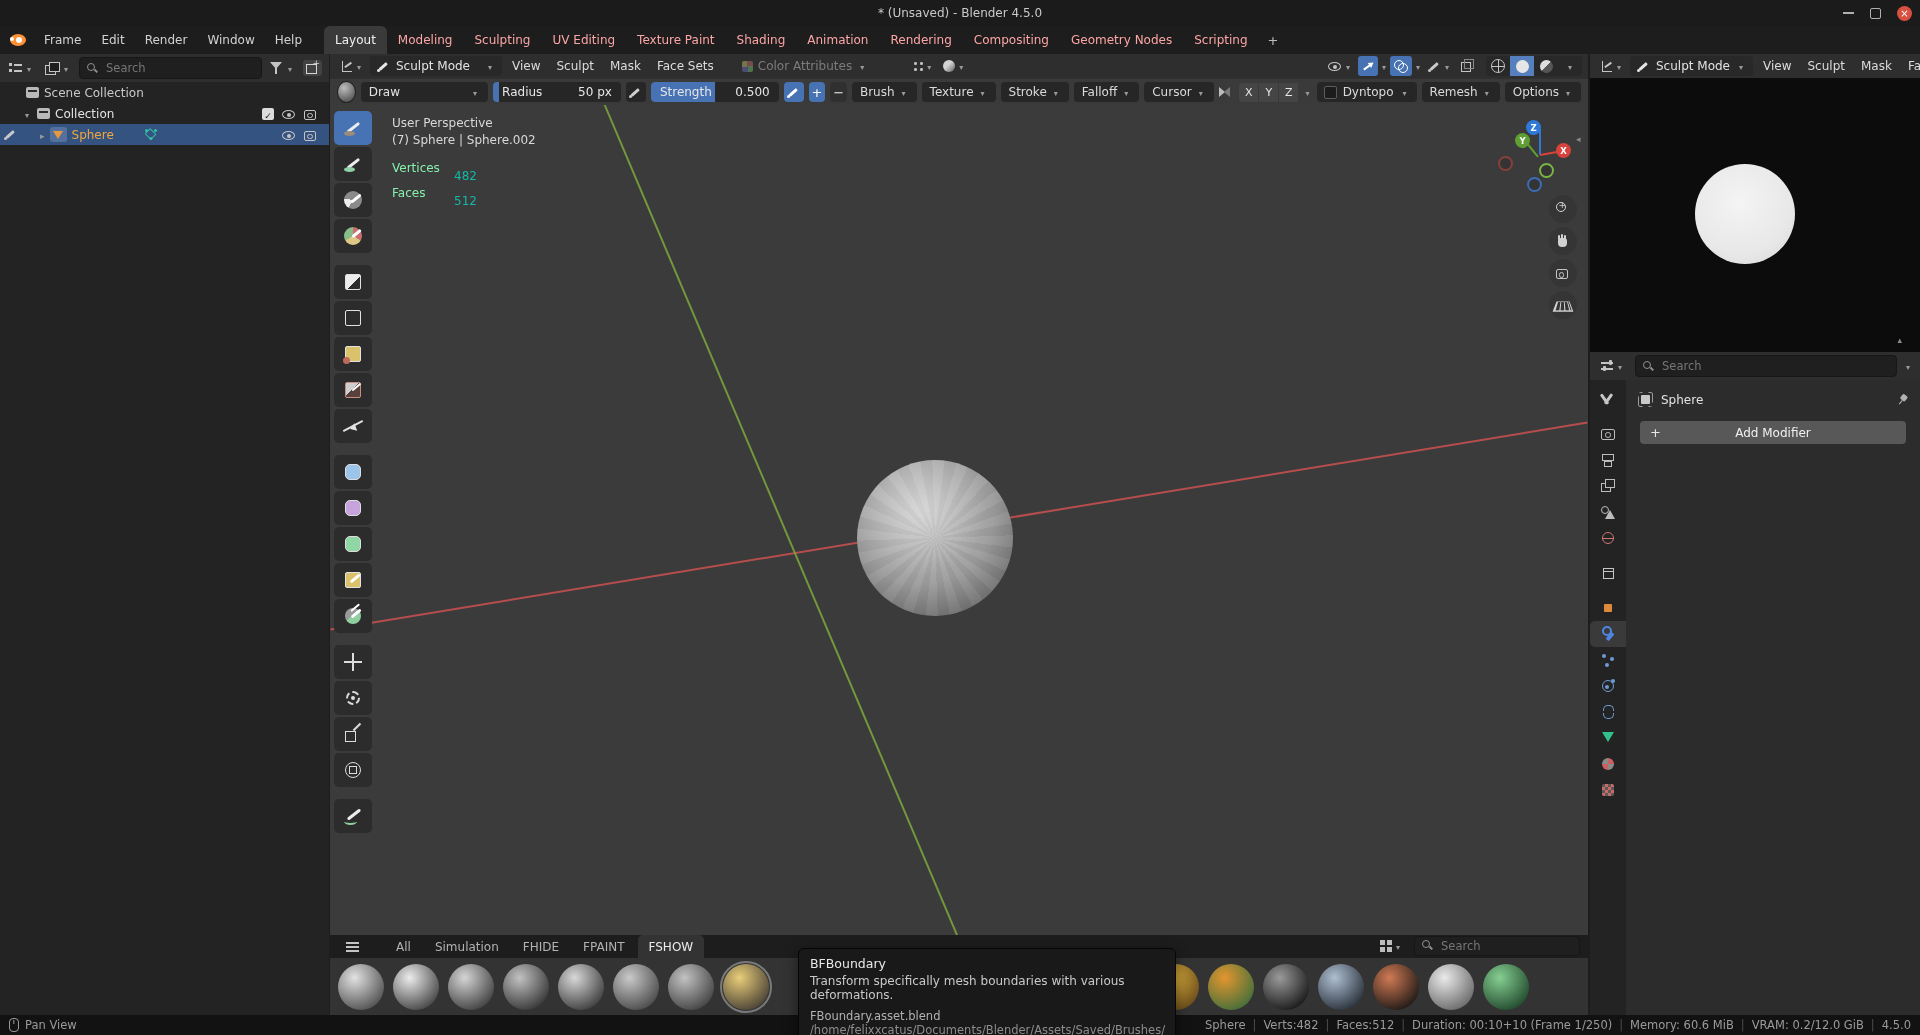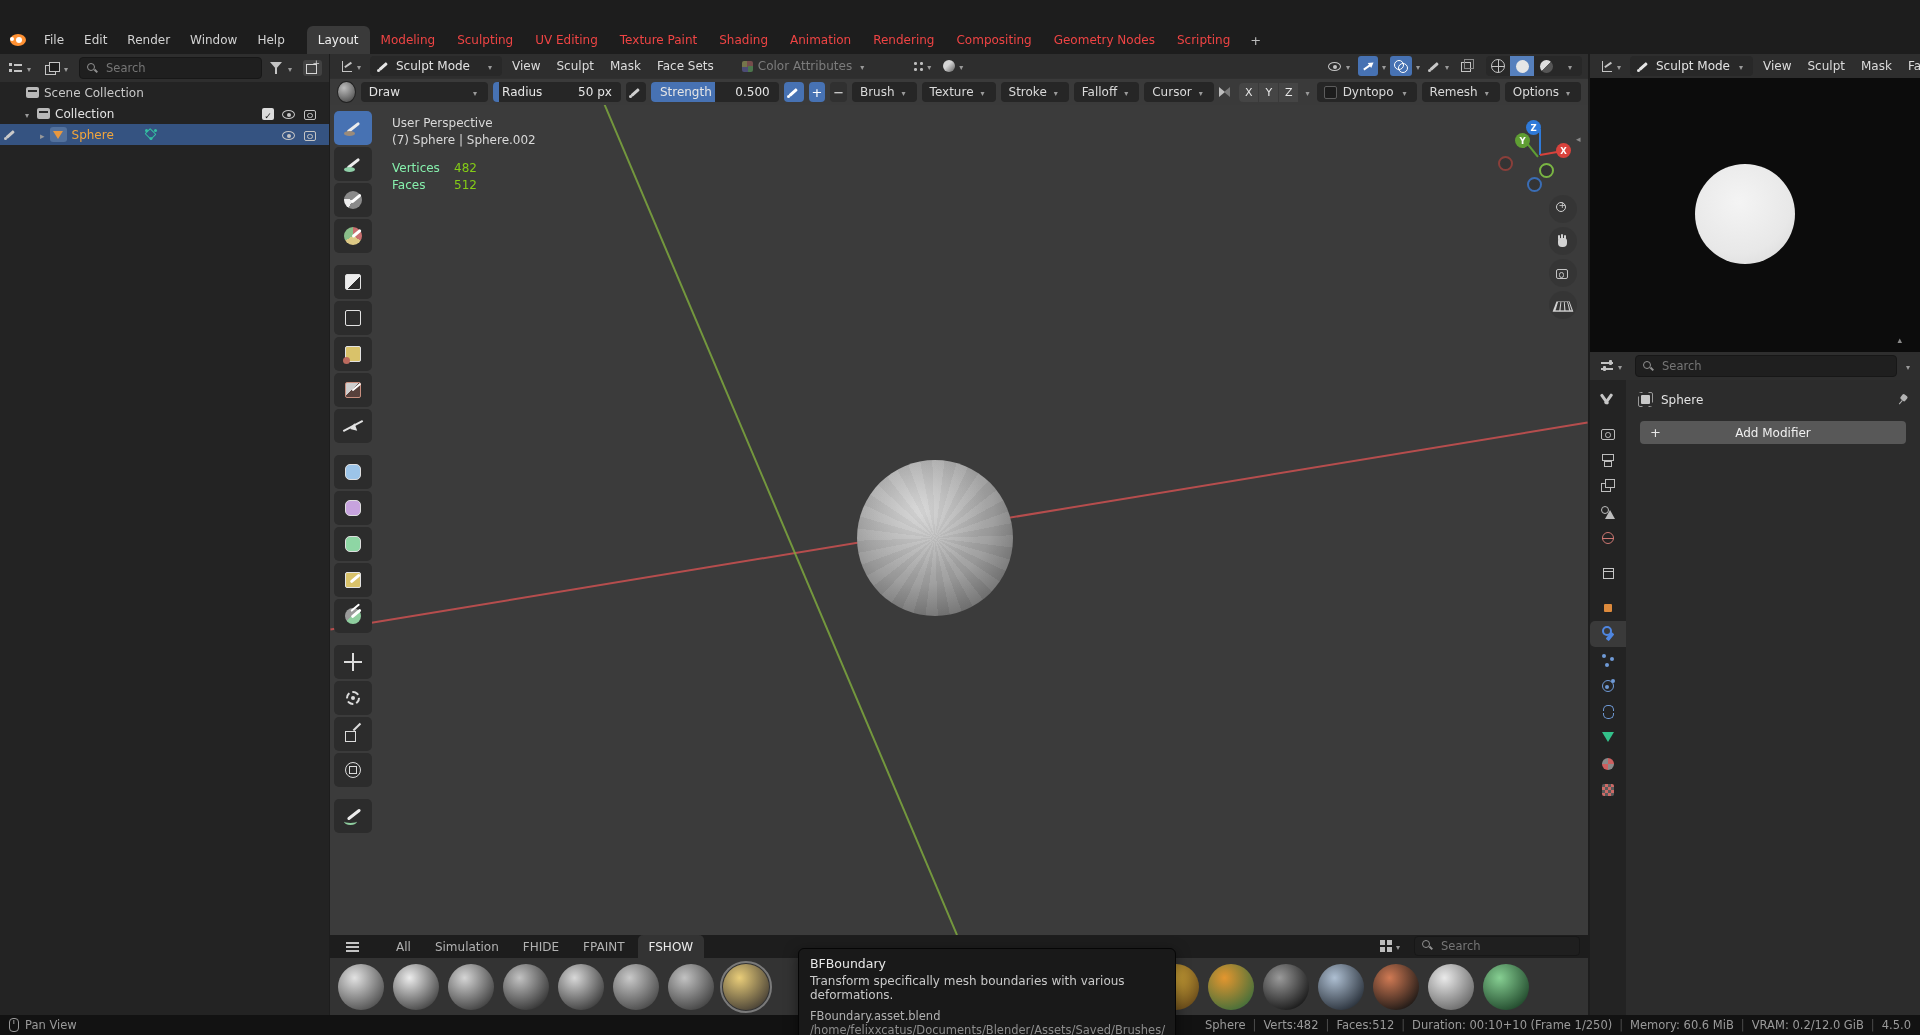--- a/index.html
+++ b/index.html
@@ -93,21 +93,21 @@
   .wc-max{width:9px;height:9px;border:1.4px solid #b0b0b0;border-radius:2px;}
   .wc-close{width:15px;height:15px;border-radius:50%;background:#d8503f;color:#fff;font-size:10px;line-height:15px;text-align:center;}
 
   
   .menubar{position:absolute;left:0;top:26px;width:100%;height:28px;background:#1d1d1d;display:flex;align-items:stretch;padding-left:8px;box-sizing:border-box;}
   .blender-logo{width:20px;height:13px;align-self:center;position:relative;margin-right:6px;}
   .blender-logo::before{content:"";position:absolute;left:2px;top:0;width:16px;height:12px;background:#ff9133;border-radius:50%;}
   .blender-logo::after{content:"";position:absolute;left:8px;top:3px;width:6px;height:6px;background:#fff;border-radius:50%;box-shadow:-7px -1px 0 -1px #fff;}
   .menu-item{display:flex;align-items:center;padding:0 10px;color:#d2d2d2;}
   .ws-tabs{display:flex;align-items:stretch;margin-left:12px;}
-  .ws-tab{display:flex;align-items:center;padding:0 11px;color:#ef4444;border-radius:6px 6px 0 0;}
+  .ws-tab{display:flex;align-items:center;padding:0 11px;color:#fca5a5;border-radius:6px 6px 0 0;}
   .ws-tab.active{background:#3a3a3a;color:#efefef;}
   .add-ws{display:flex;align-items:center;padding:0 9px;color:#bdbdbd;font-size:13px;}
   .topbar-right{position:absolute;right:5px;top:29px;display:flex;gap:8px;align-items:center;height:22px;}
   .id-chip{display:flex;align-items:center;gap:4px;background:#2a2a2a;border-radius:4px;height:22px;padding:0 6px;}
   .id-field{display:flex;align-items:center;gap:6px;background:#2a2a2a;border-radius:4px;height:22px;padding:0 7px;color:#e3e3e3;}
   .i-sceneicon{width:13px;height:12px;position:relative;}
   .i-sceneicon::before{content:"";position:absolute;left:0;bottom:0;border-left:5px solid transparent;border-right:5px solid transparent;border-bottom:9px solid #c4c4c4;}
   .i-sceneicon::after{content:"";position:absolute;right:0;top:0;width:5px;height:5px;border-radius:50%;border:1.2px solid #c4c4c4;}
   .i-imgstack{width:14px;height:12px;position:relative;}
   .i-imgstack::before{content:"";position:absolute;left:0;top:3px;width:9px;height:8px;border:1.2px solid #c4c4c4;}
@@ -170,21 +170,21 @@
   .axis-line{position:absolute;pointer-events:none;}
   .main-sphere{position:absolute;left:527px;top:355px;width:156px;height:156px;border-radius:50%;
     background:
       radial-gradient(circle at 38% 30%, rgba(255,255,255,.28), transparent 48%),
       repeating-conic-gradient(from -20deg, rgba(255,255,255,.03) 0 9deg, rgba(0,0,0,.04) 9deg 18deg),
       radial-gradient(circle at 42% 34%, #c9c9c9, #9d9d9d 52%, #6e6e6e 80%, #616161);}
   .vp-overlay{position:absolute;left:62px;top:10px;color:#d9d9d9;line-height:17px;}
   .vp-overlay .stats{margin-top:11px;}
   .statrow{display:flex;}
   .statrow .sl{width:62px;color:#86efac;}
-  .statrow .sv{color:#84cc16;}
+  .statrow .sv{color:#14b8a6;margin-top:8px;}
 
   
   .toolbar{position:absolute;left:4px;top:6px;width:40px;display:flex;flex-direction:column;gap:2px;}
   .toolbtn{width:38px;height:34px;border-radius:5px;background:#2c2c2c;display:flex;align-items:center;justify-content:center;}
   .toolbtn.active{background:#4772b3;}
   .toolbtn.gap{margin-top:10px;}
   .tbi{width:22px;height:22px;position:relative;}
   .ic-brush::before{content:"";position:absolute;left:4px;top:9px;width:15px;height:3.4px;background:#ececec;border-radius:2px;transform:rotate(-38deg);}
   .ic-brush::after{content:"";position:absolute;left:2px;bottom:3px;width:11px;height:5px;border-radius:50%;background:var(--c2,#9b8b7a);}
   .ic-mask::before{content:"";position:absolute;inset:2px;border-radius:50%;background:conic-gradient(from 210deg,#ededed 0 70deg,#8a8a8a 0);}
@@ -300,26 +300,34 @@
   #statusbar{position:absolute;left:0;bottom:0;width:100%;height:20px;background:#121212;display:flex;align-items:center;padding:0 9px;box-sizing:border-box;color:#9a9a9a;font-size:11.5px;}
   .sb-left{display:flex;align-items:center;gap:6px;}
   .sb-right{margin-left:auto;display:flex;align-items:center;}
   .seg+.seg::before{content:"|";margin:0 7px;color:#4c4c4c;}
 </style>
 </head>
 <body>
 
 <div id="app">
 
+  <div class="titlebar">
+    <span class="title">* (Unsaved) - Blender 4.5.0</span>
+    <div class="win-controls">
+      <span class="wc-min"></span>
+      <span class="wc-max"></span>
+      <span class="wc-close">×</span>
+    </div>
+  </div>
 
   <div class="menubar">
     <span class="blender-logo"></span>
     <div class="flex">
 
-    <span class="menu-item">File</span>
+    <span class="menu-item">Frame</span>
         <span class="menu-item">Edit</span>
         <span class="menu-item">Render</span>
         <span class="menu-item">Window</span>
         <span class="menu-item">Help</span>
       </div>
     <div class="ws-tabs">
 
     <span class="ws-tab active">Layout</span>
         <span class="ws-tab">Modeling</span>
         <span class="ws-tab">Sculpting</span>

